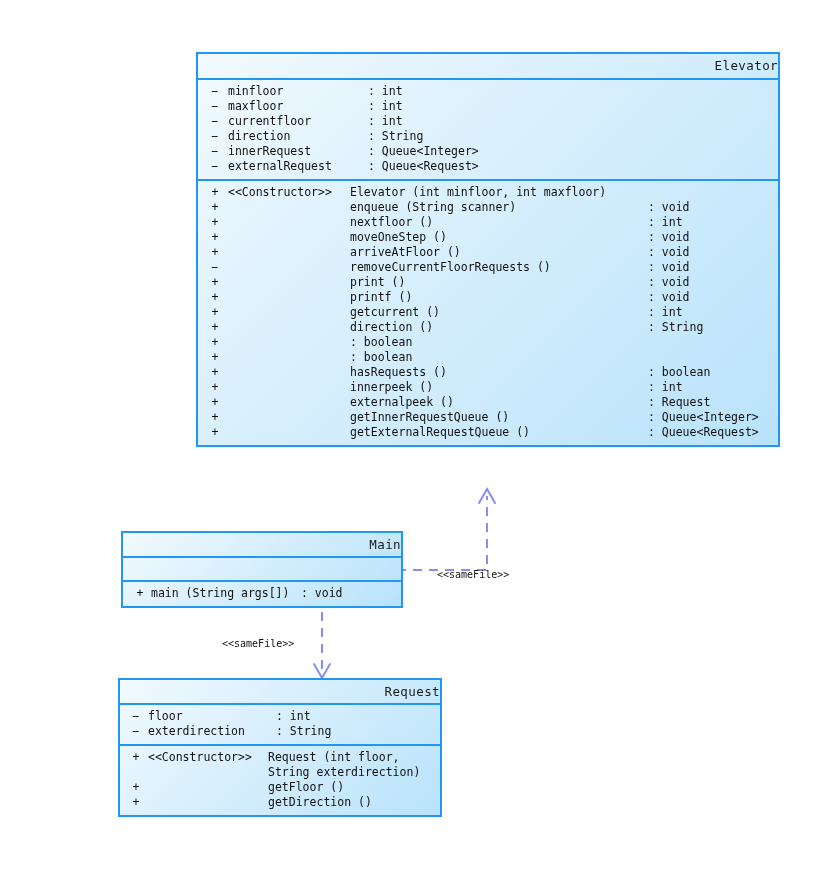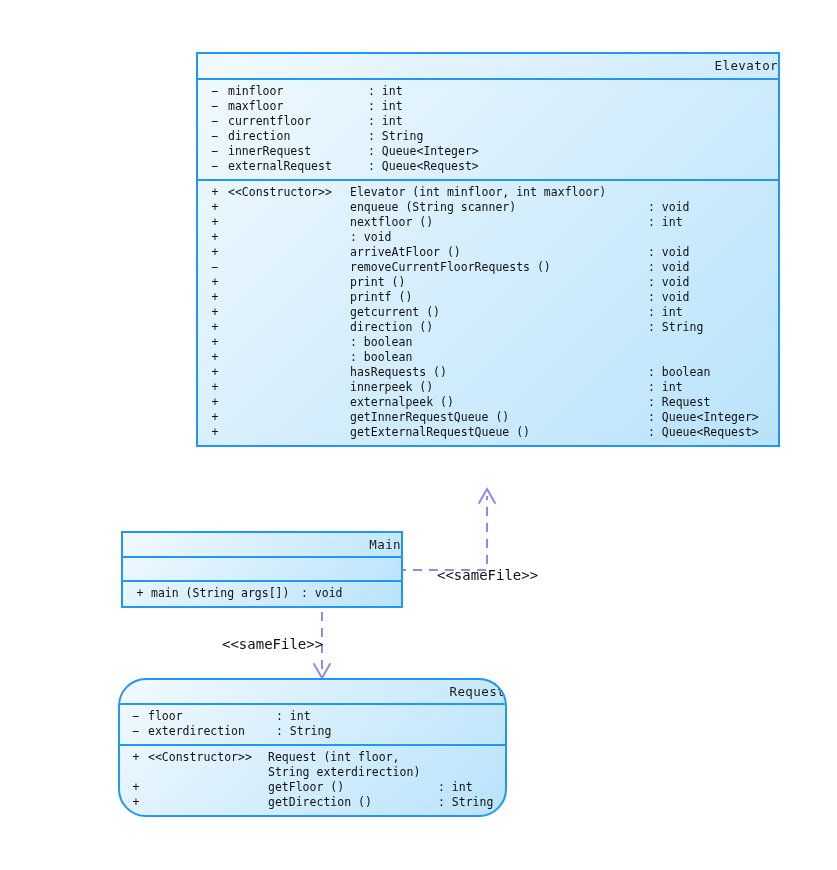--- a/index.html
+++ b/index.html
@@ -86,42 +86,42 @@
 
   
   #class-main { left: 121px; top: 531px; width: 282px; }
   #class-main .uml-title { height: 25px; padding-top: 5px; }
   #class-main .empty-compartment { height: 24px; }
   #class-main .op-row .col-vis   { width: 22px; margin-left: 6px; }
   #class-main .op-row .col-name  { width: 150px; }
   #class-main .op-row .col-type  { width: 60px; }
 
   
-  #class-request { left: 118px; top: 678px; width: 389px; border-radius: 28px; }
+  #class-request { left: 118px; top: 678px; width: 324px; }
   #class-request .uml-title { height: 25px; padding-top: 5px; }
   #class-request .attr-row .col-vis  { width: 24px; margin-left: 4px; }
   #class-request .attr-row .col-name { width: 128px; }
   #class-request .attr-row .col-type { width: 160px; }
   #class-request .op-row .col-vis    { width: 24px; margin-left: 4px; }
   #class-request .op-row .col-stereo { width: 120px; }
   #class-request .op-row .col-name   { width: 170px; }
   #class-request .op-row .col-type   { width: 70px; }
 
   
   .connector-svg {
     position: absolute;
     left: 0; top: 0;
     width: 837px;
     height: 870px;
     pointer-events: none;
   }
   .edge-label {
     position: absolute;
     font-family: "DejaVu Sans Mono", monospace;
-    font-size: 14px;
+    font-size: 10px;
     line-height: 14px;
     color: #111111;
     white-space: nowrap;
   }
   #label-samefile-elevator { left: 437px; top: 568px; }
   #label-samefile-request  { left: 222px; top: 637px; }
 </style>
 </head>
 <body>
 
@@ -195,20 +195,21 @@
       </div>
       <div class="uml-row op-row">
         <span class="col-vis">+</span>
         <span class="col-stereo"></span>
         <span class="col-name">nextfloor ()</span>
         <span class="col-type">: int</span>
       </div>
       <div class="uml-row op-row">
         <span class="col-vis">+</span>
         <span class="col-stereo"></span>
+        <span class="col-name">moveOneStep ()</span>
         <span class="col-type">: void</span>
       </div>
       <div class="uml-row op-row">
         <span class="col-vis">+</span>
         <span class="col-stereo"></span>
         <span class="col-name">arriveAtFloor ()</span>
         <span class="col-type">: void</span>
       </div>
       <div class="uml-row op-row">
         <span class="col-vis">−</span>

